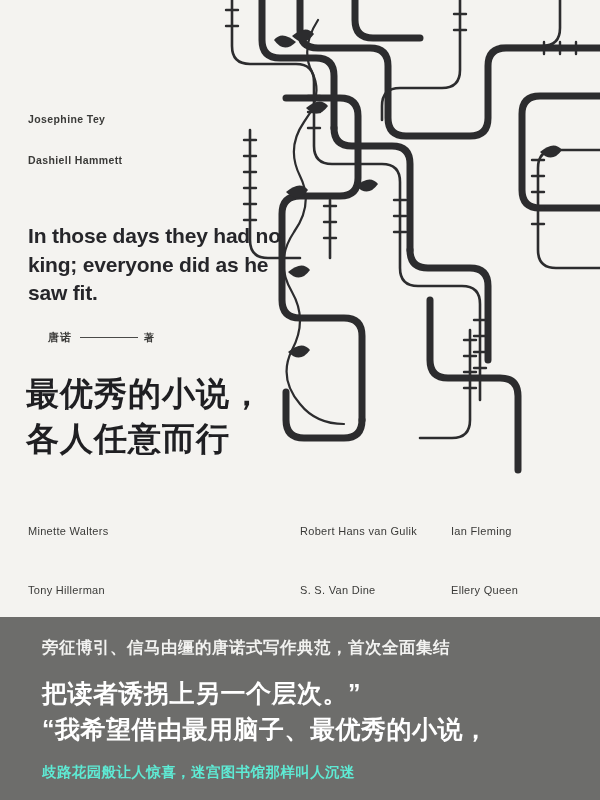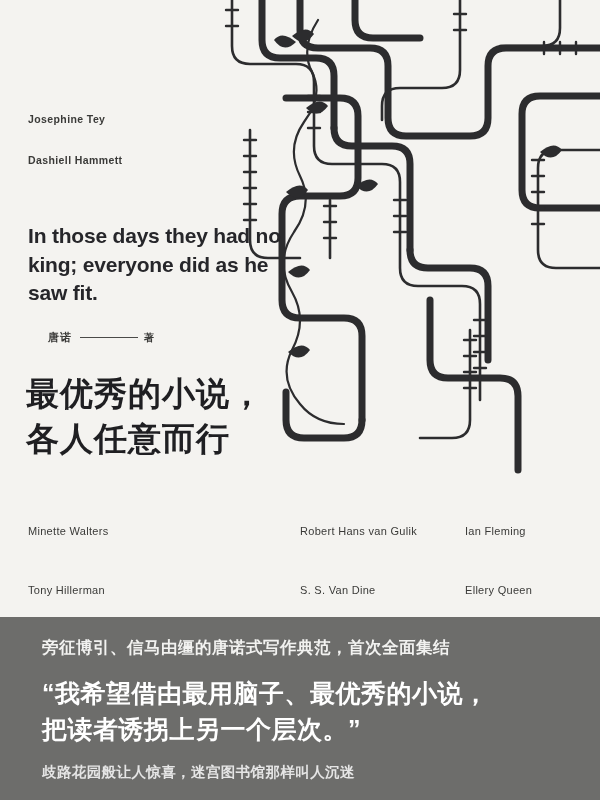--- a/index.html
+++ b/index.html
@@ -106,21 +106,21 @@
     margin-bottom: 47px;
   }
   .authors-grid .cell {
     font-size: 11px;
     font-weight: normal;
     letter-spacing: 0.3px;
     color: #3a3a38;
     white-space: nowrap;
   }
   .authors-grid .c0 { width: 272px; }
-  .authors-grid .c1 { width: 165px; }
+  .authors-grid .c1 { width: 151px; }
   .authors-grid .c2 { width: auto; }
   
   .banner {
     position: absolute;
     left: 0;
     bottom: 0;
     width: 600px;
     height: 183px;
     background: #6d6d6b;
     color: #ffffff;
@@ -146,21 +146,21 @@
     letter-spacing: 0.5px;
     color: #ffffff;
   }
   .banner .line4 {
     position: absolute;
     left: 42px;
     bottom: 18px;
     font-size: 14.5px;
     font-weight: bold;
     letter-spacing: 0.4px;
-    color: #e5e5e5;
+    color: #5eead4;
   }
 </style>
 </head>
 <body>
 
 <div class="cover">
 
   <div class="art-layer">
     <svg width="600" height="640" viewBox="0 0 600 640" xmlns="http://www.w3.org/2000/svg">
       <g fill="none" stroke="#2c2c2e" stroke-linecap="round" stroke-linejoin="round">
@@ -284,19 +284,19 @@
     <div class="row">
       <div class="cell c0">Tony Hillerman</div>
       <div class="cell c1">S. S. Van Dine</div>
       <div class="cell c2">Ellery Queen</div>
     </div>
   </div>
 
   <div class="banner">
     <div class="line1">旁征博引、信马由缰的唐诺式写作典范，首次全面集结</div>
     <div class="big">
+      <div>把读者诱拐上另一个层次。”</div>
       <div>“我希望借由最用脑子、最优秀的小说，</div>
-      <div>把读者诱拐上另一个层次。”</div>
     </div>
     <div class="line4">歧路花园般让人惊喜，迷宫图书馆那样叫人沉迷</div>
   </div>
 
 </div>
 
 </body></html>

